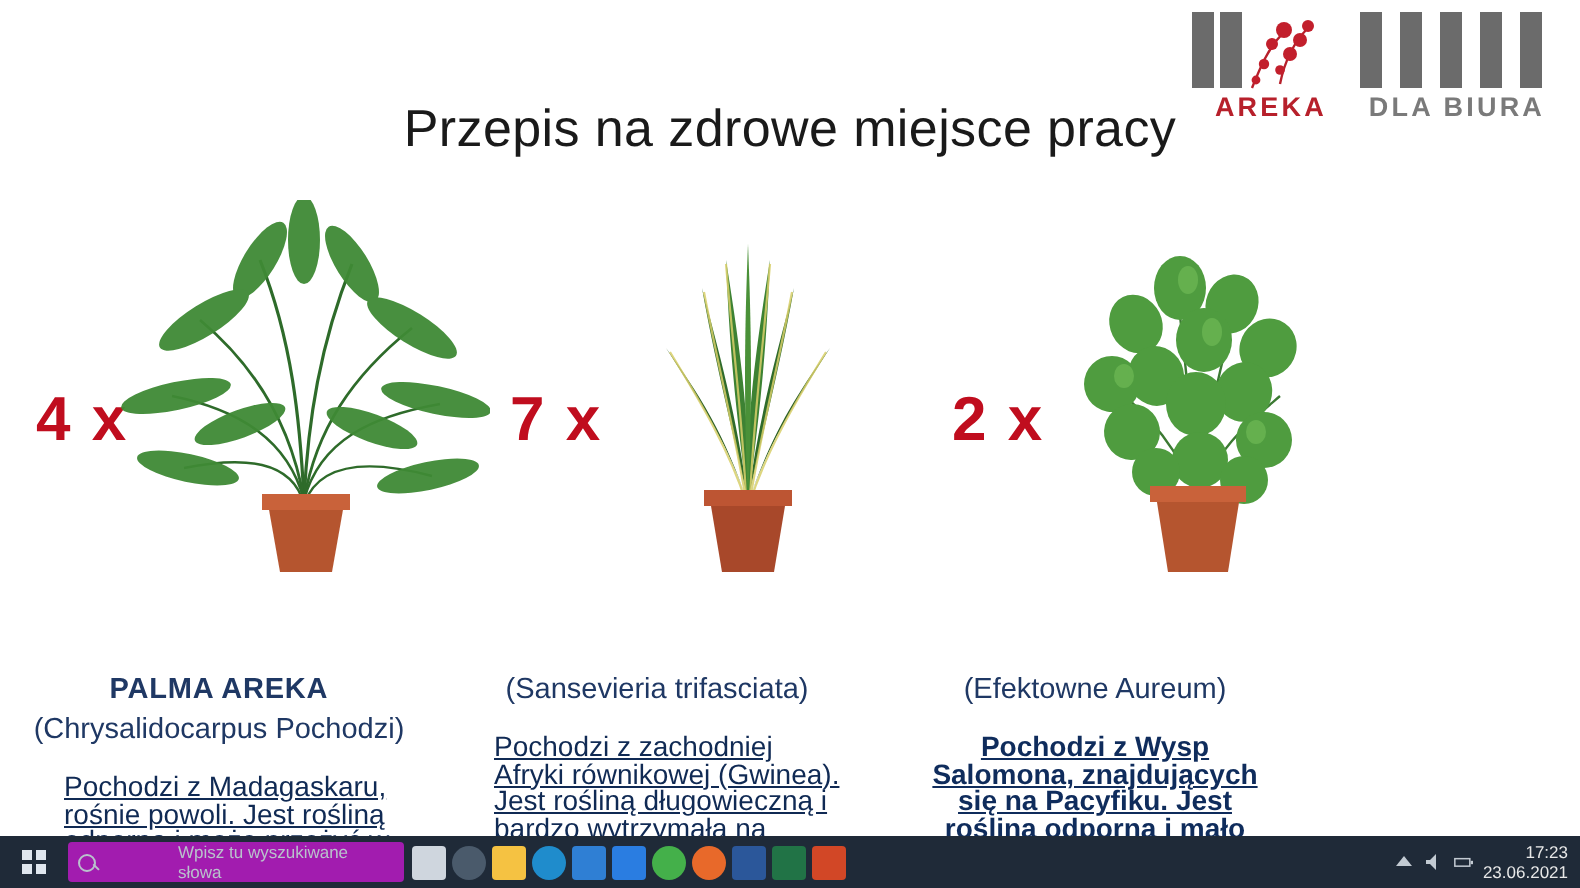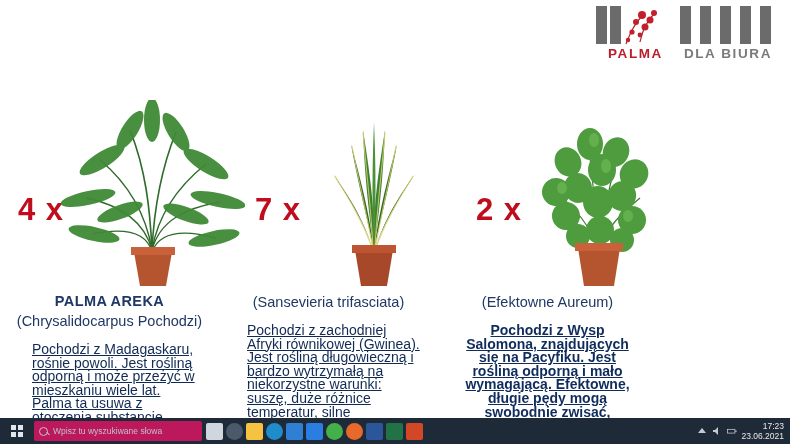--- a/index.html
+++ b/index.html
@@ -109,20 +109,21 @@
     top: 0;
     width: 185px;
     height: 192px;
   }
   .col2 .plant { left: 80px; width: 150px; }
   .col3 .plant { left: 78px; width: 165px; }
 
   .names {
     text-align: center;
     padding: 0 6px;
+    margin-top: 44px;
   }
   .name-pl {
     font-size: 14.5px;
     font-weight: bold;
     color: #1f3864;
     letter-spacing: 0.4px;
     line-height: 19px;
   }
   .name-lat {
     font-size: 14.5px;
@@ -163,28 +164,29 @@
   .win-logo {
     display: grid;
     grid-template-columns: 5px 5px;
     grid-template-rows: 5px 5px;
     gap: 1.5px;
   }
   .win-logo i { background: #dfe6ee; display: block; }
   .tb-search {
     width: 168px;
     height: 20px;
-    background: #be185d;
+    background: #a21caf;
     border-radius: 2px;
     display: flex;
     align-items: center;
     padding: 0 5px;
     color: #b9c2cc;
     font-size: 8.5px;
     margin-right: 4px;
+    gap: 36px;
   }
   .tb-search .magn {
     width: 9px; height: 9px;
     border: 1.2px solid #b9c2cc;
     border-radius: 50%;
     margin-right: 5px;
     position: relative;
     flex: 0 0 auto;
   }
   .tb-search .magn:after {
@@ -233,26 +235,27 @@
         <circle cx="30" cy="12" r="3.5" fill="#c21f2c"></circle>
         <circle cx="16" cy="14" r="3" fill="#c21f2c"></circle>
         <circle cx="25" cy="19" r="3.5" fill="#c21f2c"></circle>
         <circle cx="34" cy="5" r="3" fill="#c21f2c"></circle>
         <circle cx="12" cy="24" r="2.6" fill="#c21f2c"></circle>
         <circle cx="20" cy="27" r="2.4" fill="#c21f2c"></circle>
         <circle cx="8" cy="32" r="2.2" fill="#c21f2c"></circle>
       </svg>
     </div>
     <div class="logo-text">
-      <span class="kw">PALMA</span>
+      <span class="kw">AREKA</span>
       <span>&nbsp;&nbsp;</span>
       <span>DLA BIURA</span>
     </div>
   </div>
 
+  <div class="slide-title">Przepis na zdrowe miejsce pracy</div>
 
   <div class="columns">
 
     <div class="col col1">
       <div class="plant-area">
         <div class="qty">4 x</div>
         <svg class="plant" viewBox="0 0 185 192">
           <g stroke="#2e6b2a" stroke-width="1" fill="none">
             <path d="M92 150 C90 110 86 70 70 30" stroke-width="1.6"></path>
             <path d="M92 150 C94 110 100 72 116 32" stroke-width="1.6"></path>

